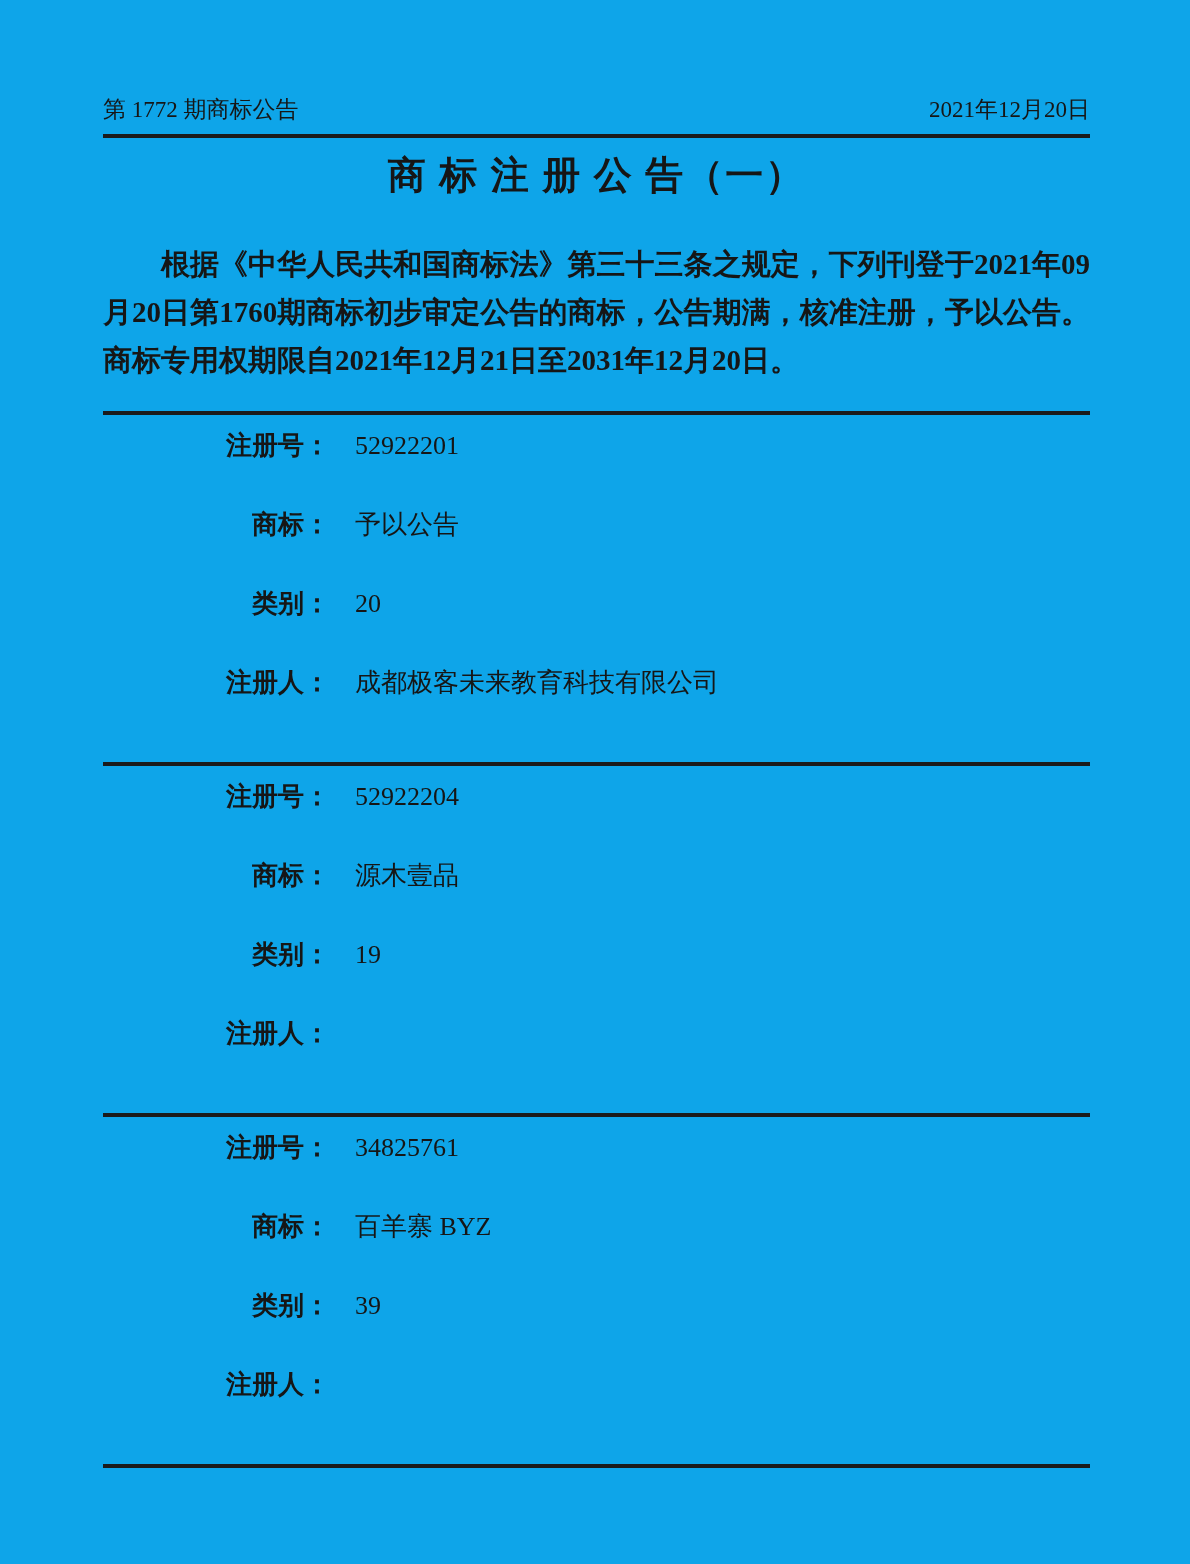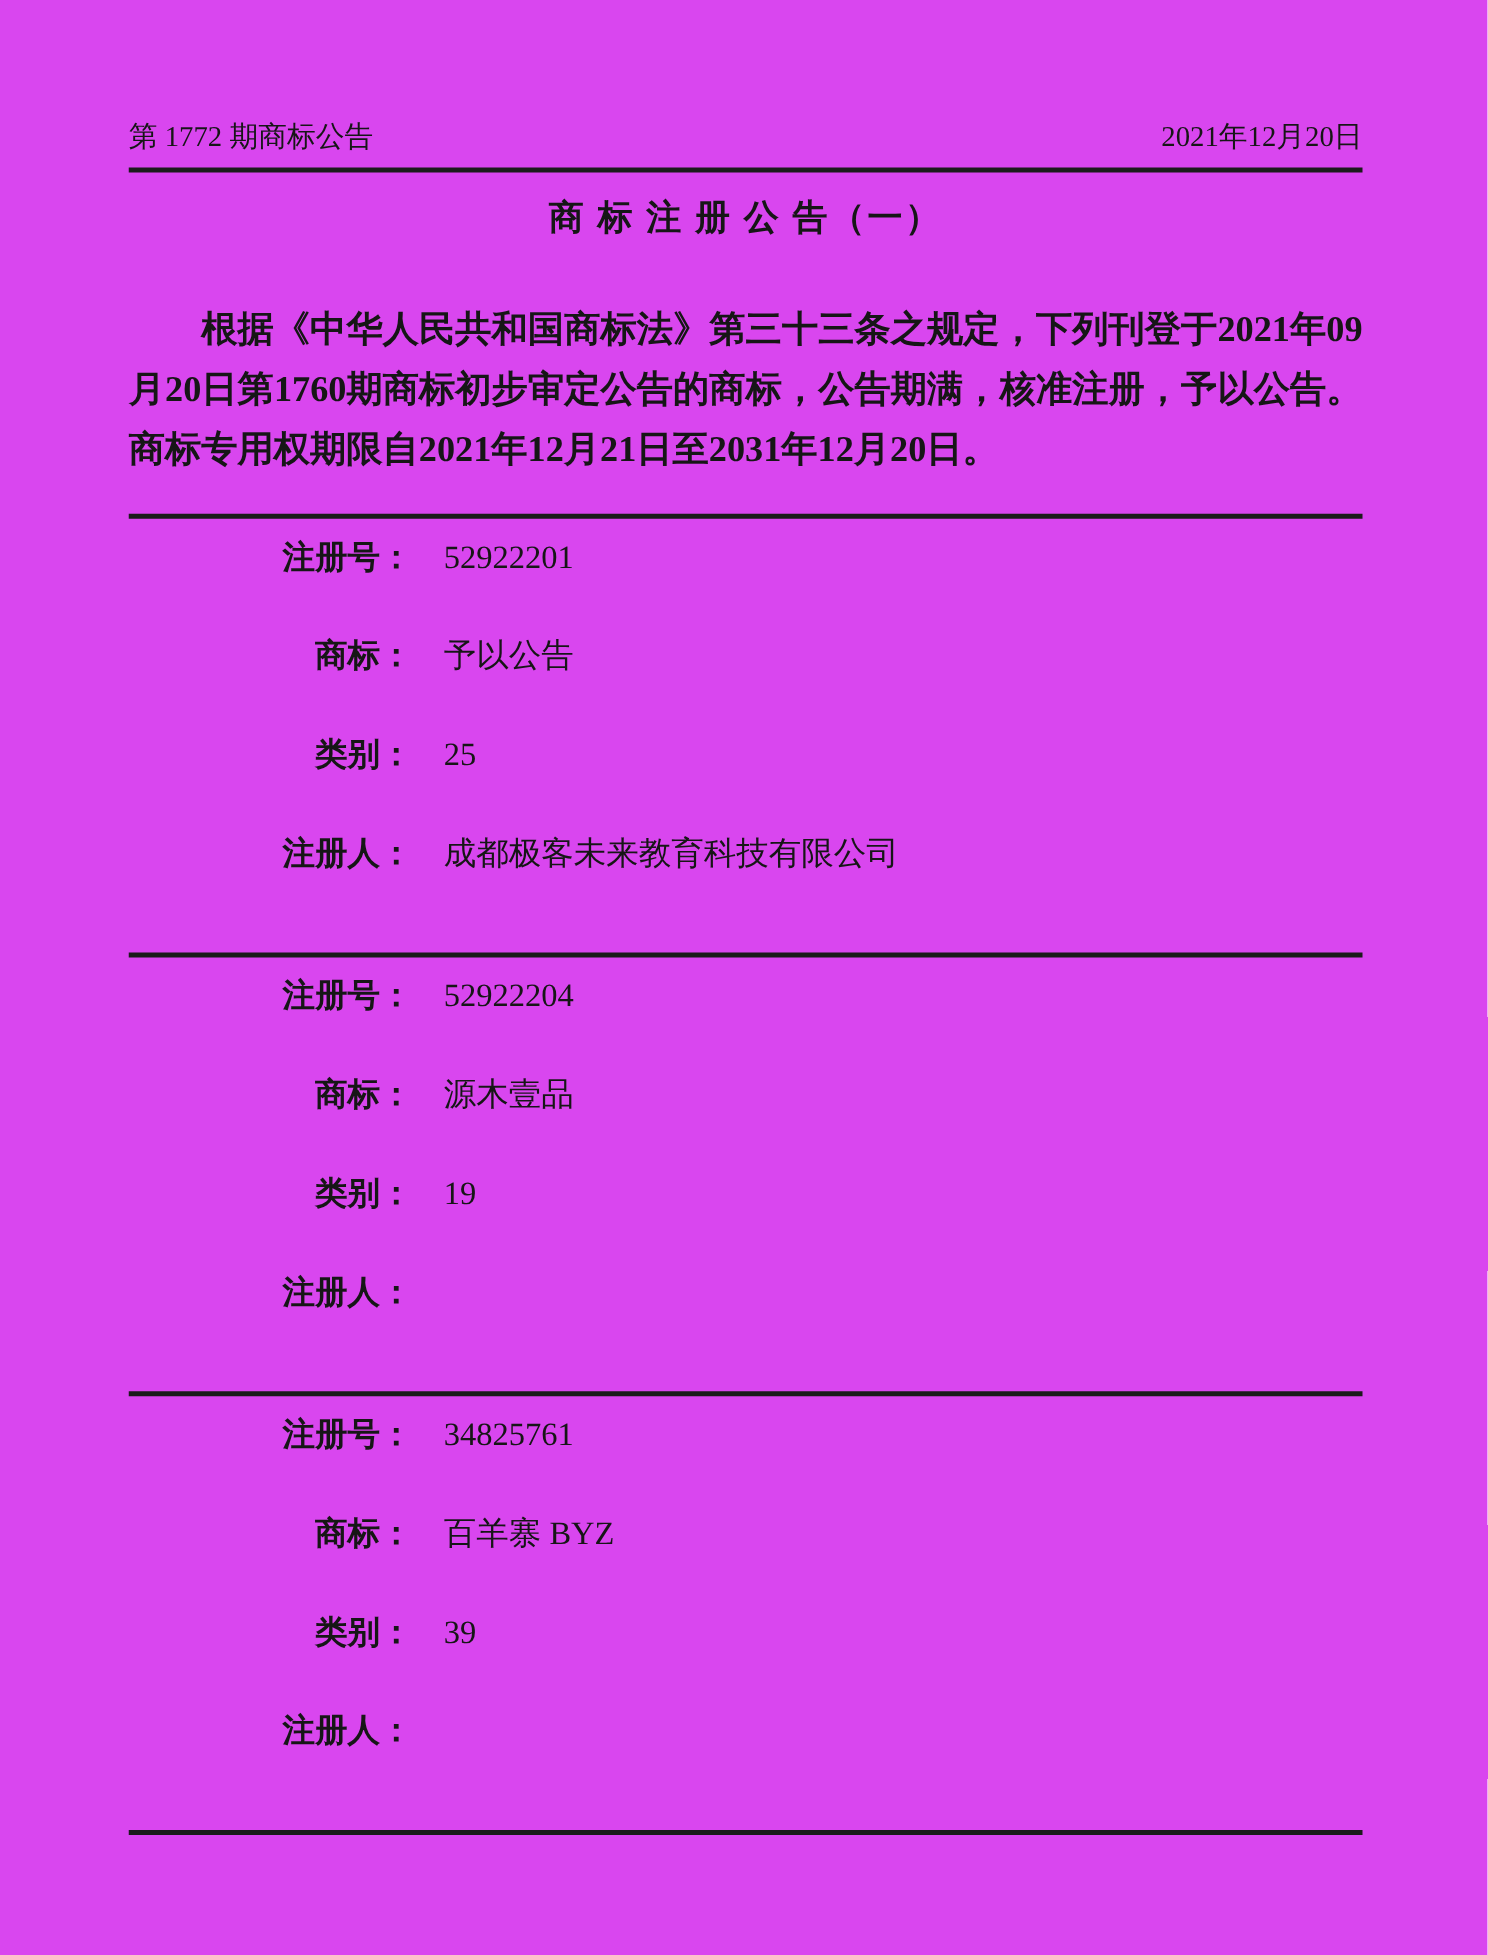--- a/index.html
+++ b/index.html
@@ -2,21 +2,21 @@
 <html lang="zh"><head>
 <meta charset="utf-8">
 <style>
   html, body { margin: 0; padding: 0; background: #ffffff; }
   .page {
     position: relative;
     width: 1190px;
     height: 1564px;
     box-sizing: border-box;
     padding: 96px 100px 0 103px;
-    background: #d946ef;
+    background: #0ea5e9;
     color: #161616;
     font-family: "Liberation Serif", "DejaVu Serif", serif;
     overflow: hidden;
   }
   .hdr {
     display: flex;
     justify-content: space-between;
     align-items: baseline;
     font-size: 23px;
     line-height: 28px;
@@ -24,21 +24,21 @@
   }
   .rule {
     height: 0;
     border-top: 4px solid #1b1b1b;
     margin-top: 10px;
   }
   .title {
     margin: 12px 0 0 0;
     text-align: center;
     font-weight: 700;
-    font-size: 28px;
+    font-size: 38px;
     line-height: 50px;
     letter-spacing: 2px;
     white-space: pre;
   }
   .intro {
     margin: 40px 0 0 0;
     font-size: 29px;
     font-weight: 700;
     line-height: 48px;
     text-indent: 58px;
@@ -88,21 +88,21 @@
       <div class="row">
         <span class="lbl">注册号：</span>
         <span class="val">52922201</span>
       </div>
       <div class="row">
         <span class="lbl">商标：</span>
         <span class="val">予以公告</span>
       </div>
       <div class="row">
         <span class="lbl">类别：</span>
-        <span class="val">25</span>
+        <span class="val">20</span>
       </div>
       <div class="row">
         <span class="lbl">注册人：</span>
         <span class="val">成都极客未来教育科技有限公司</span>
       </div>
     </div>
 
     <div class="sep"></div>
     <div class="record">
       <div class="row">

